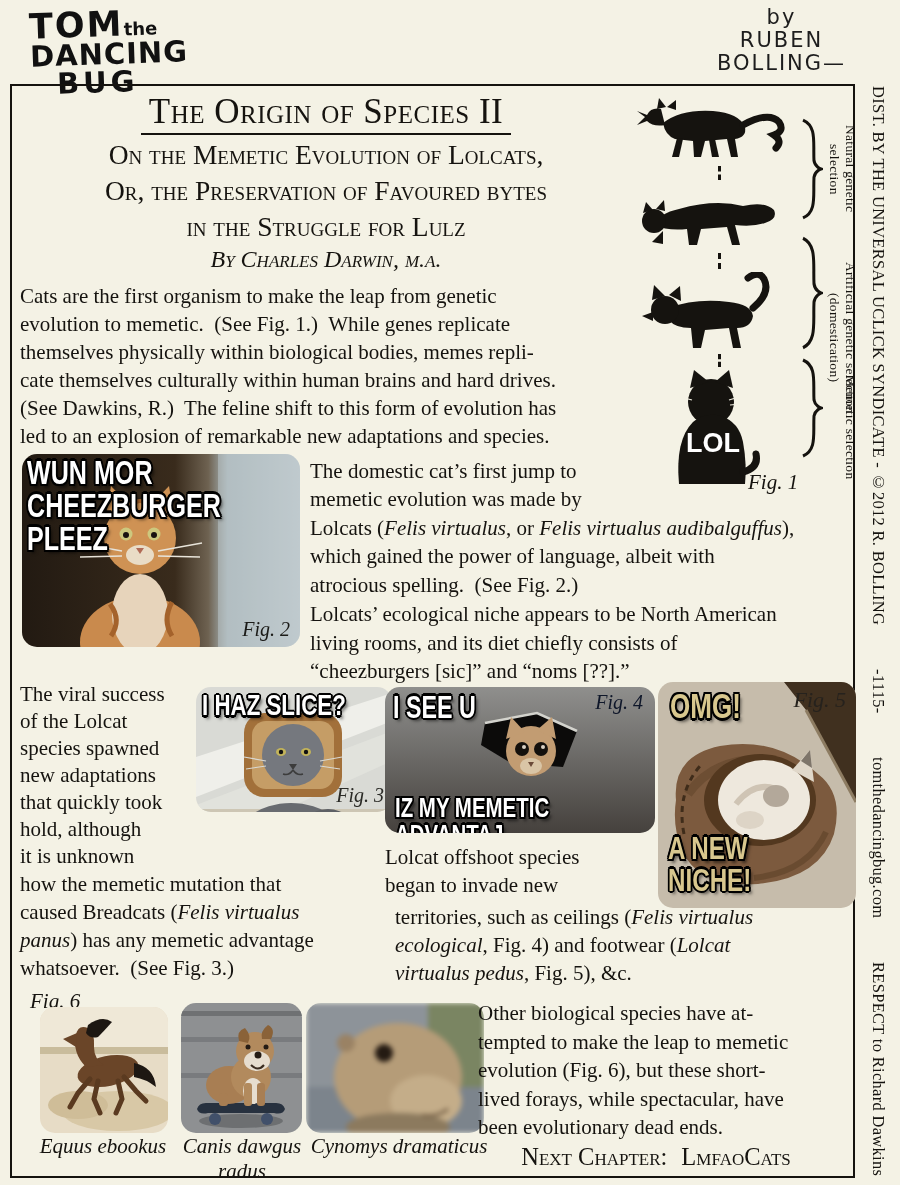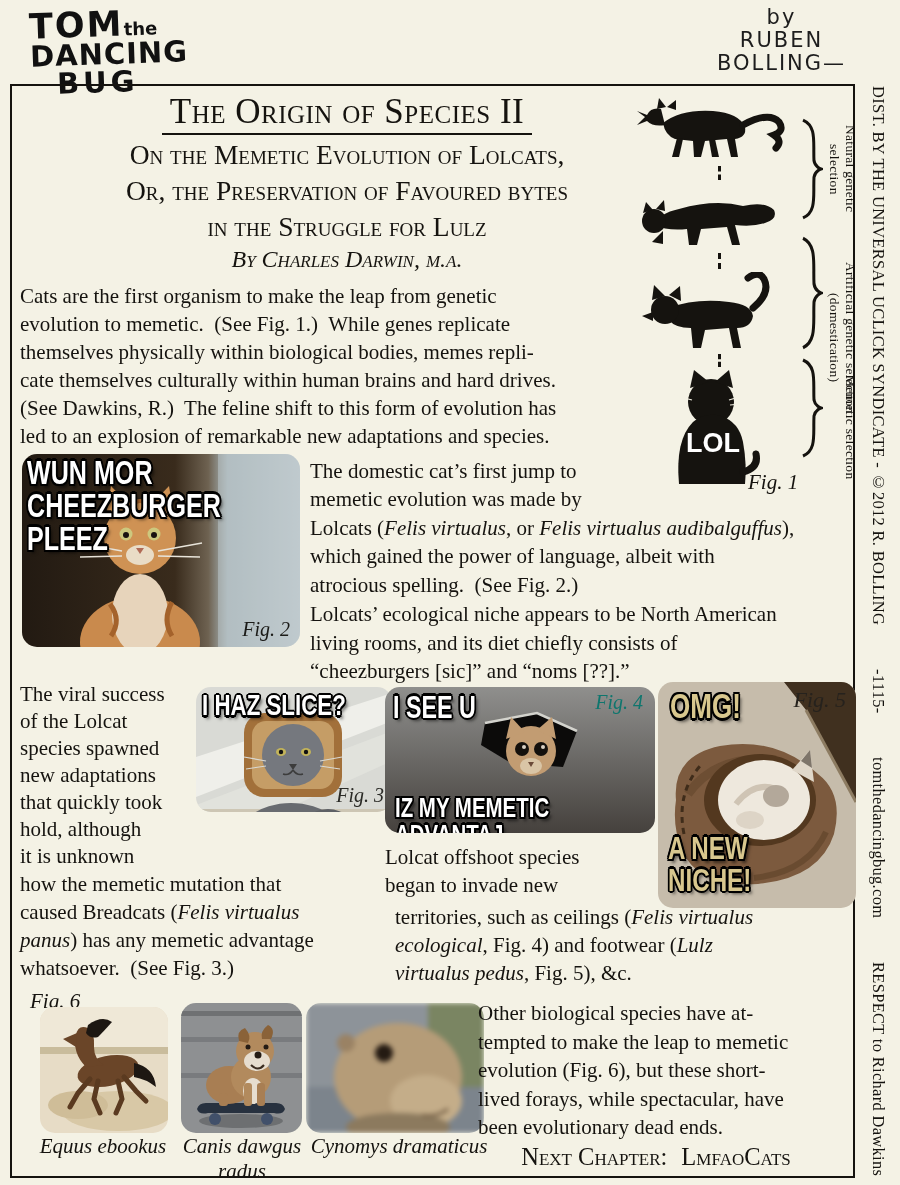--- a/index.html
+++ b/index.html
@@ -10,21 +10,21 @@
   .logo{left:30px;top:8px;line-height:.95;transform:rotate(-2deg);font-family:"DejaVu Sans",sans-serif;font-weight:bold;color:#111;}
   .logo-l1{font-size:35px;letter-spacing:2px;}
   .logo-the{font-size:18px;letter-spacing:0;}
   .logo-l2{font-size:29px;letter-spacing:1px;}
   .logo-l3{font-size:29px;letter-spacing:4px;margin-left:26px;}
   .credit{left:694px;top:6px;width:175px;text-align:center;font-family:"DejaVu Sans",sans-serif;font-size:21px;line-height:1.1;letter-spacing:2px;color:#1d1d1d;}
   
   .frame{left:10px;top:84px;width:845px;height:1094px;border:2.5px solid #15130f;box-sizing:border-box;}
   .sidebar{left:857px;top:86px;width:42px;height:1090px;writing-mode:vertical-rl;font-size:16.5px;letter-spacing:.3px;display:flex;justify-content:space-between;align-items:center;color:#15130f;}
   
-  .masthead{left:37px;top:6px;width:596px;text-align:center;}
+  .masthead{left:16px;top:6px;width:596px;text-align:center;}
   .title{display:inline-block;font-variant:small-caps;font-size:35px;letter-spacing:.5px;border-bottom:2.5px solid #15130f;padding:0 8px 1px 8px;}
   .subtitle{font-variant:small-caps;font-size:27.5px;line-height:32px;margin-top:4px;}
   .author{font-variant:small-caps;font-style:italic;font-size:24px;margin-top:3px;}
   
   .para{font-size:21px;line-height:28px;}
   .figcap{font-style:italic;font-size:20px;}
   
   .meme{font-family:"Liberation Sans",sans-serif;font-weight:700;color:#fff;line-height:1.0;letter-spacing:0;
         text-shadow:2px 0 0 #000,-2px 0 0 #000,0 2px 0 #000,0 -2px 0 #000,1.5px 1.5px 0 #000,-1.5px 1.5px 0 #000,1.5px -1.5px 0 #000,-1.5px -1.5px 0 #000,3px 3px 3px rgba(0,0,0,.55);
         transform:scale(.93,1.22);transform-origin:left top;}
@@ -263,21 +263,21 @@
           <polygon points="152,43 167,30 171,52" fill="#c29c72"></polygon>
         <circle cx="137" cy="62" r="7" fill="#14100c"></circle>
           <circle cx="156" cy="62" r="7" fill="#14100c"></circle>
         <circle cx="139" cy="60" r="2" fill="#d8d0c4"></circle>
           <circle cx="158" cy="60" r="2" fill="#d8d0c4"></circle>
         <ellipse cx="146" cy="79" rx="11" ry="8" fill="#d9c5a6"></ellipse>
         <polygon points="143,75 149,75 146,80" fill="#6b4a38"></polygon>
       </svg>
       <div class="abs meme" style="left:8px;top:5px;font-size:25px;">I SEE U</div>
       <div class="abs meme" style="left:10px;top:108px;font-size:22px;">IZ MY MEMETIC ADVANTAJ</div>
-      <div class="abs figcap" style="right:12px;top:4px;color:#0f766e;">Fig. 4</div>
+      <div class="abs figcap" style="right:12px;top:4px;color:#0f172a;">Fig. 4</div>
     </div>
 
     <div class="abs panel" style="left:646px;top:596px;width:198px;height:226px;">
       <svg width="198" height="226" viewBox="0 0 198 226">
         <rect width="198" height="226" fill="#c6bcab"></rect>
         <polygon points="126,0 198,0 198,120 148,28" fill="#40301f"></polygon>
         <path d="M148 28 L198 120" stroke="#8d7c62" stroke-width="3"></path>
         <path d="M18 118 Q14 74 62 64 Q118 54 160 92 Q186 112 176 152 Q162 196 100 202 Q40 206 24 168 Q14 144 18 118 Z" fill="#7c5a3e"></path>
         <path d="M30 112 Q58 72 118 78" stroke="#5d4128" stroke-width="9" fill="none" opacity="0.5"></path>
         <path d="M26 152 Q18 112 42 84" stroke="#3f2c1a" stroke-width="3" stroke-dasharray="6 5" fill="none"></path>
@@ -297,21 +297,21 @@
       </div>
       <div class="abs figcap" style="right:10px;top:5px;font-size:22px;color:#26221d;">Fig. 5</div>
     </div>
 
     <div class="abs para" style="left:373px;top:757px;width:300px;">
       <div class="ln">Lolcat offshoot species</div>
       <div class="ln">began to invade new</div>
     </div>
     <div class="abs para" style="left:383px;top:817px;width:420px;">
       <div class="ln"><span>territories, such as ceilings (</span><i>Felis virtualus</i></div>
-      <div class="ln"><i>ecological</i><span>, Fig. 4) and footwear (</span><i>Lulz</i></div>
+      <div class="ln"><i>ecological</i><span>, Fig. 4) and footwear (</span><i>Lolcat</i></div>
       <div class="ln"><i>virtualus pedus</i><span>, Fig. 5), &amp;c.</span></div>
     </div>
 
     <div class="abs figcap" style="left:18px;top:903px;font-size:21px;">Fig. 6</div>
 
     <div class="abs panel" style="left:28px;top:921px;width:128px;height:126px;">
       <svg width="128" height="126" viewBox="0 0 128 126">
         <rect width="128" height="126" fill="#e7dcc6"></rect>
         <rect width="128" height="42" fill="#efe8d7"></rect>
         <rect y="40" width="128" height="7" fill="#c9bc9c"></rect>

